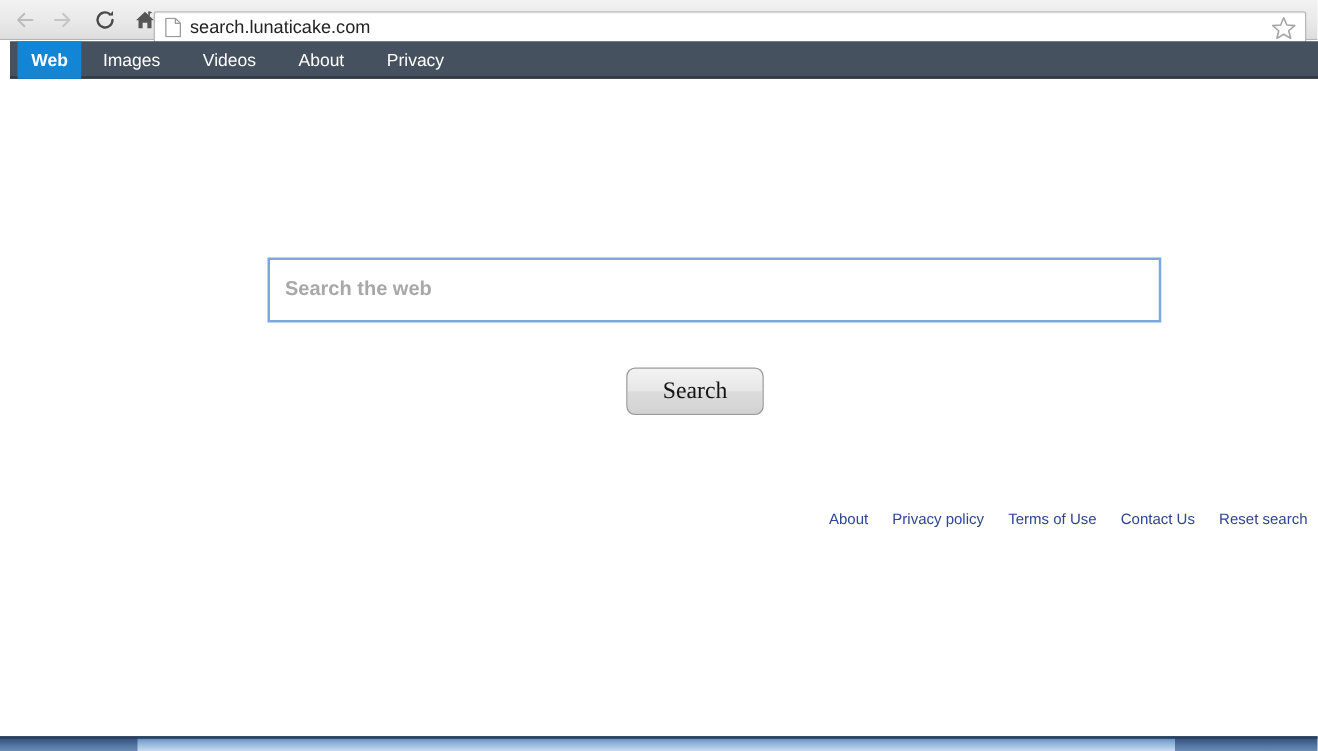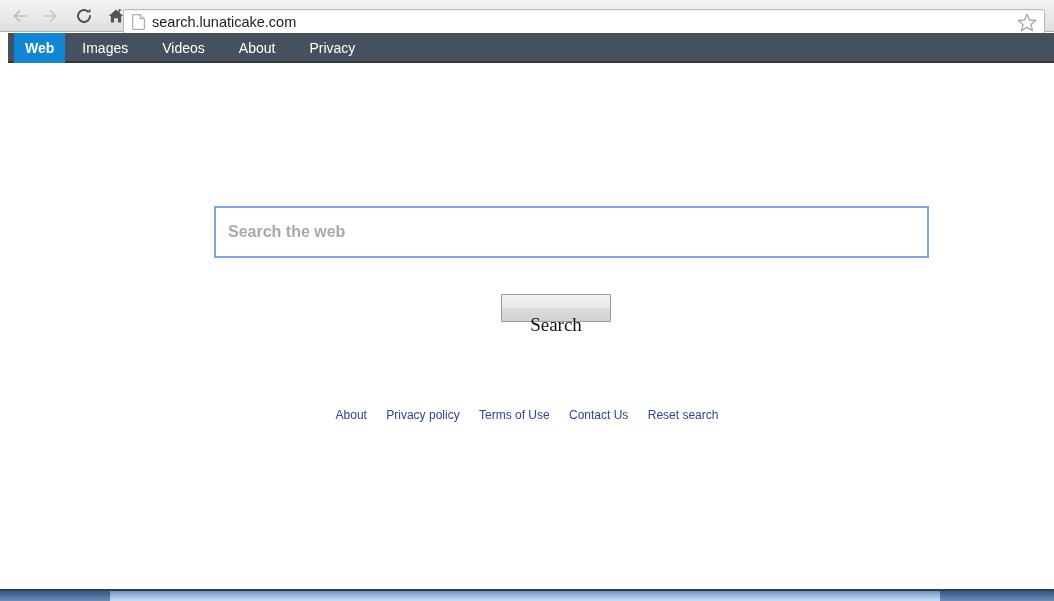--- a/index.html
+++ b/index.html
@@ -154,40 +154,40 @@
     color: #a8a8a8;
     font-weight: bold;
     opacity: 1;
   }
 
   .search-button {
     position: absolute;
     left: 501px;
     top: 229px;   
     width: 110px;
-    height: 28px;
+    height: 38px;
     box-sizing: border-box;
     background: linear-gradient(to bottom, #f2f2f2 0%, #e8e8e8 48%, #dcdcdc 52%, #d2d2d2 100%);
     border: 1px solid #9a9a9a;
-    border-radius: 1px;
+    border-radius: 7px;
     font-family: "Liberation Serif", serif;
     font-size: 19px;
     color: #141414;
     cursor: pointer;
     line-height: 36px;
     text-align: center;
-    padding: 12px;
+    padding: 0;
   }
 
   .footer-links {
     position: absolute;
     left: 0;
     top: 343px;   
     width: 1054px;
-    text-align: center;
+    text-align: right;
     font-size: 12px;
     line-height: 14px;
     white-space: nowrap;
   }
   .footer-link {
     color: #2e4593;
     text-decoration: none;
     margin: 0 8px;
     cursor: pointer;
   }

